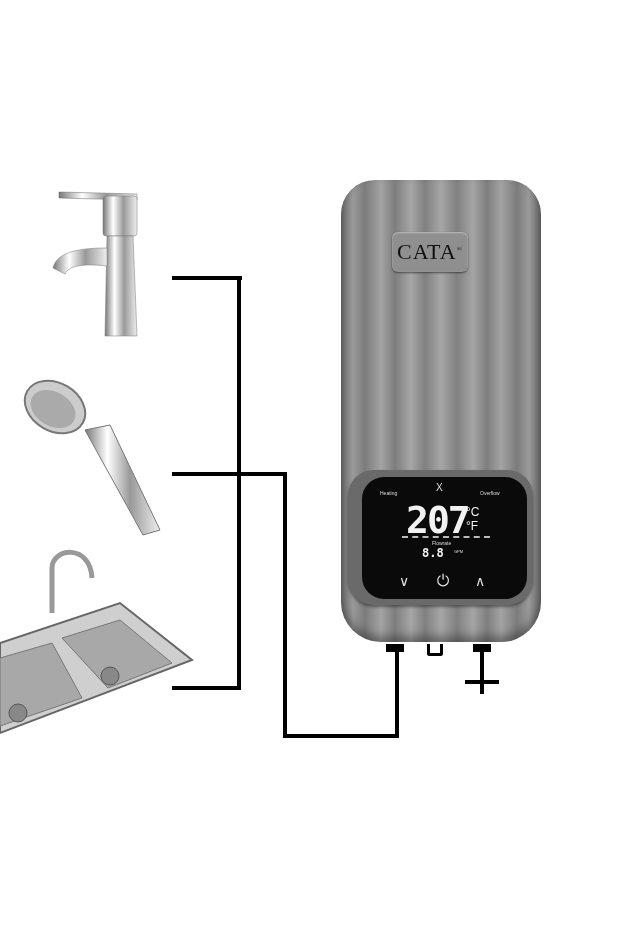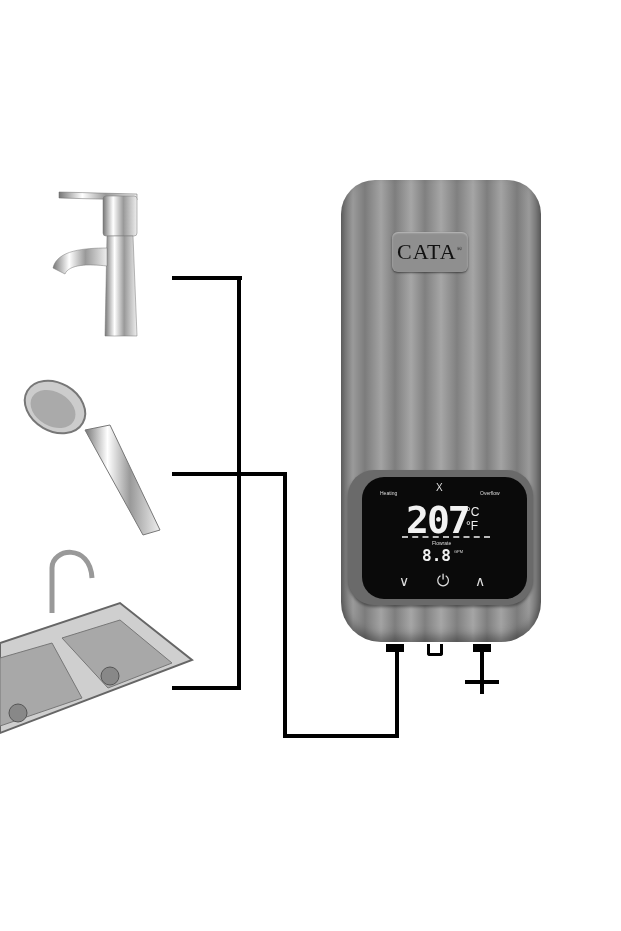--- a/index.html
+++ b/index.html
@@ -10,21 +10,21 @@
   #heater { left:341px; top:180px; width:200px; height:462px; border-radius:34px 34px 40px 40px; background:linear-gradient(90deg,#6e6e6e 0%,#9a9a9a 6%,#7c7c7c 12%,#a3a3a3 20%,#7e7e7e 27%,#a6a6a6 35%,#808080 42%,#a6a6a6 50%,#808080 58%,#a5a5a5 66%,#7e7e7e 73%,#a3a3a3 80%,#7c7c7c 88%,#9a9a9a 94%,#6a6a6a 100%); box-shadow: inset 0 -6px 10px rgba(0,0,0,.35); }
   #logo-plate { left:392px; top:232px; width:76px; height:40px; border-radius:6px; background:#8f8f8f; box-shadow: inset 0 1px 2px rgba(255,255,255,.4), 0 1px 2px rgba(0,0,0,.5); display:flex; align-items:center; justify-content:center; }
   #logo-text { font-family:"Liberation Serif", serif; font-size:22px; letter-spacing:1px; color:#111; }
   #logo-text sup { font-size:7px; }
   #panel-bezel { left:348px; top:470px; width:185px; height:135px; border-radius:26px; background:#6a6a6a; box-shadow:0 2px 3px rgba(0,0,0,.4); }
   #display { left:362px; top:477px; width:165px; height:122px; border-radius:22px; background:#0a0a0a; color:#fff; }
   .lbl-small { position:absolute; font-size:5px; color:#ddd; }
   #digits { position:absolute; left:44px; top:24px; font-family:"DejaVu Sans Mono", monospace; font-size:38px; font-weight:bold; letter-spacing:-2px; color:#f2f2f2; line-height:1; }
   #unit-c, #unit-f { position:absolute; left:104px; font-size:12px; color:#eee; }
   #dashes { position:absolute; left:40px; top:59px; width:88px; height:2px; border-top:2px dashed #bbb; }
-  #flow-val { position:absolute; left:60px; top:69px; font-family:"DejaVu Sans Mono", monospace; font-size:16px; font-weight:bold; color:#f2f2f2; }
+  #flow-val { position:absolute; left:60px; top:69px; font-family:"DejaVu Sans Mono", monospace; font-size:12px; font-weight:bold; color:#f2f2f2; }
   .btn { position:absolute; top:94px; width:20px; height:20px; display:flex; align-items:center; justify-content:center; color:#ddd; font-size:14px; }
   .fixture { position:absolute; }
 </style>
 </head>
 <body>
 
 <svg class="fixture" style="left:45px;top:188px" width="100" height="150" viewBox="0 0 100 150">
   <defs>
       <linearGradient id="chrome" x1="0" x2="1">
         <stop offset="0" stop-color="#777"></stop>

